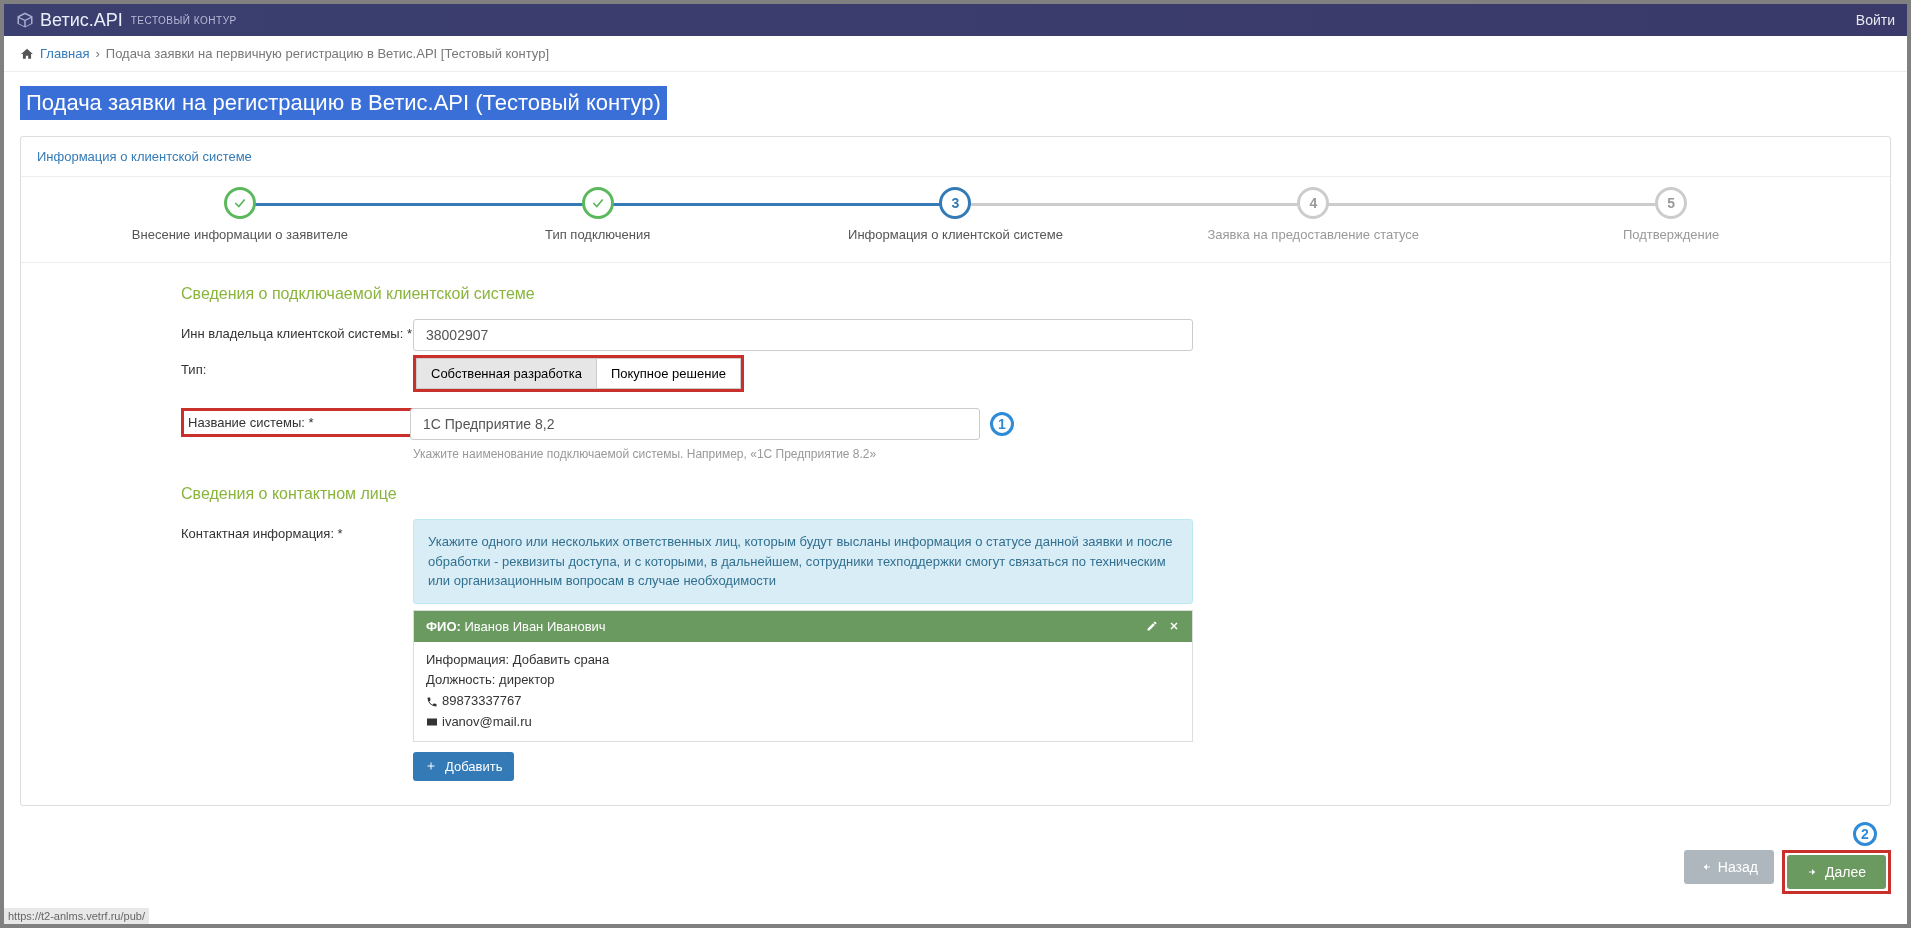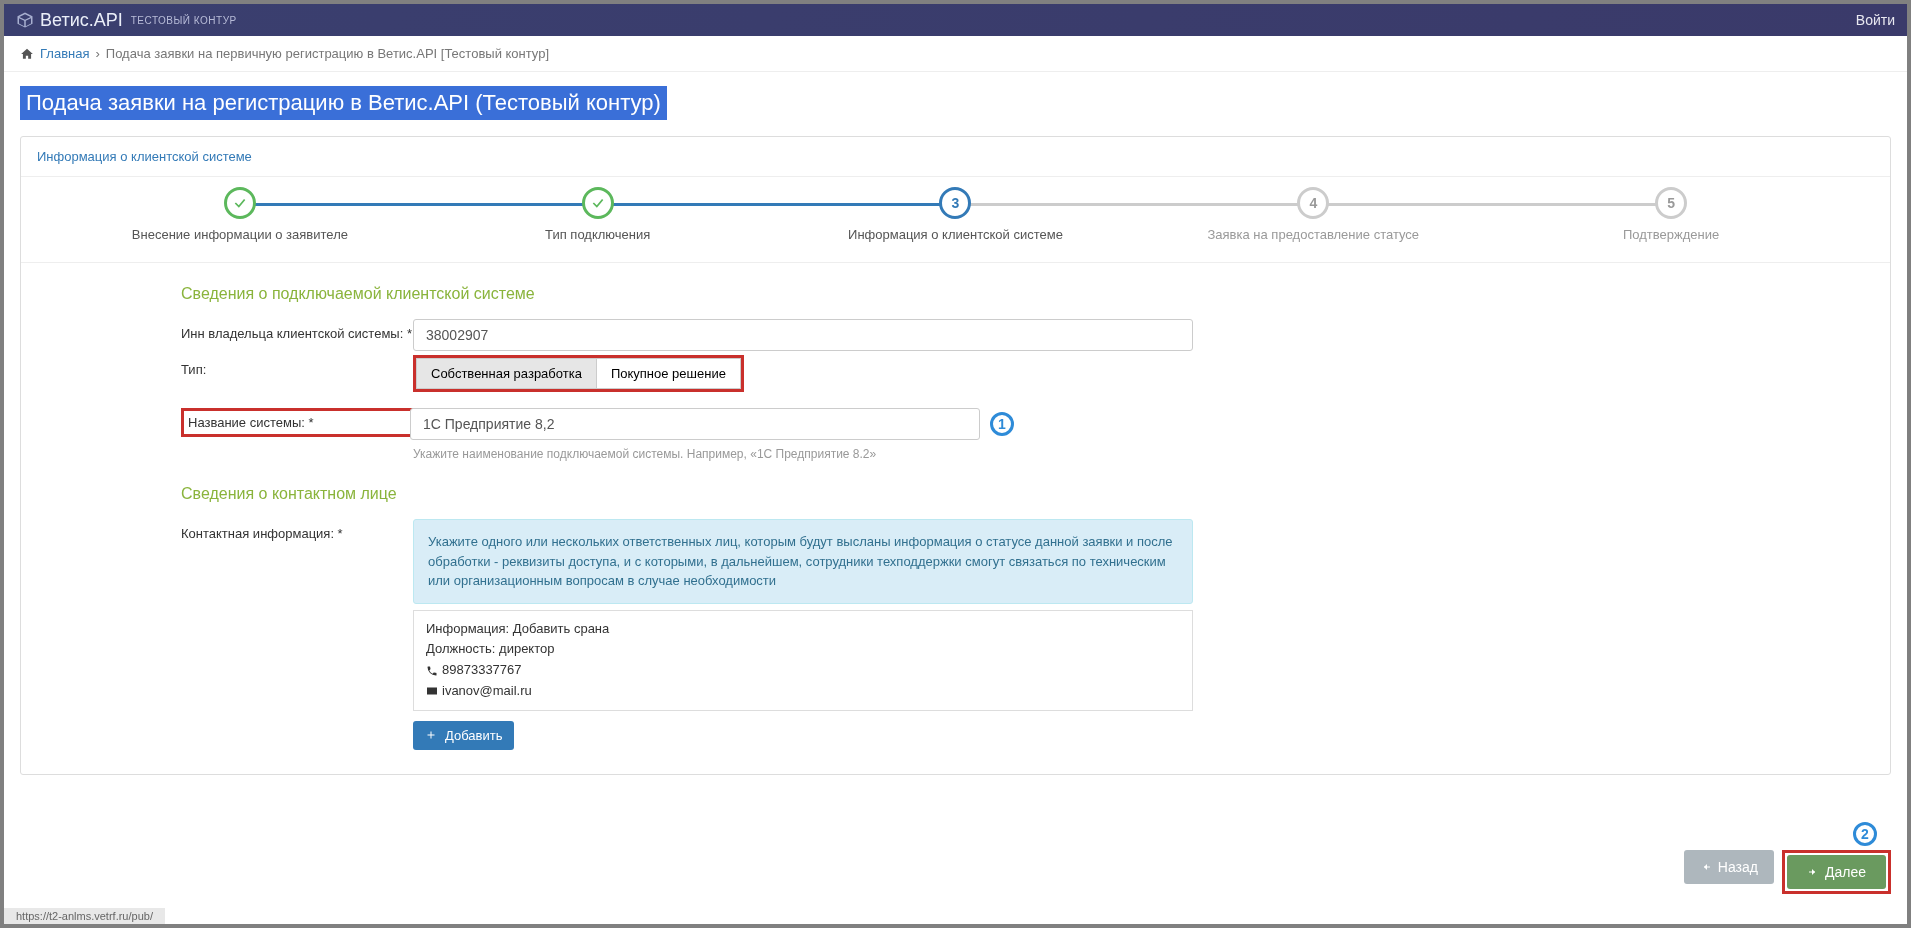--- a/index.html
+++ b/index.html
@@ -49,21 +49,21 @@
 .contact-head .actions svg { width: 12px; height: 12px; fill: #fff; cursor: pointer; }
 .contact-body { padding: 8px 12px; font-size: 13px; color: #333; line-height: 1.6; }
 .contact-body .ico { width: 12px; height: 12px; fill: #333; vertical-align: middle; margin-right: 4px; }
 .btn-add { background: #337ab7; color: #fff; border: none; padding: 7px 12px; border-radius: 3px; font-size: 13px; margin-top: 10px; cursor: pointer; display: inline-flex; align-items: center; gap: 8px; }
 .footer-nav { position: absolute; right: 16px; bottom: 30px; display: flex; gap: 8px; align-items: flex-start; }
 .btn-back { background: #aeb7bd; color: #fff; border: none; padding: 9px 16px; border-radius: 3px; font-size: 14px; display: inline-flex; align-items: center; gap: 6px; cursor: pointer; }
 .btn-next-wrap { border: 3px solid #c9302c; padding: 2px; }
 .btn-next { background: #6a9a5f; color: #fff; border: none; padding: 9px 20px; border-radius: 3px; font-size: 14px; display: inline-flex; align-items: center; gap: 6px; cursor: pointer; }
 .callout-2 { position: absolute; right: 30px; bottom: 78px; }
 .arrow-ico { width: 12px; height: 12px; fill: #fff; }
-.statusbar { position: absolute; left: 0; bottom: 0; font-size: 11px; color: #666; background: #e8e8e8; padding: 2px 12px; }
+.statusbar { position: absolute; left: 0; bottom: 0; font-size: 11px; color: #666; background: #e8e8e8; padding: 2px 4px; }
 hr.panel-div { border: none; border-top: 1px solid #eee; margin: 0; }
 .row-tight { margin-bottom: 16px; }
 </style>
 </head>
 <body>
 
 <div class="frame">
   <div class="topbar">
     <div class="logo-box">
       <svg class="logo-icon" viewBox="0 0 24 24">
@@ -162,20 +162,31 @@
       </div>
 
       <div class="section-title">Сведения о контактном лице</div>
 
       <div class="form-row">
         <div class="form-label">Контактная информация: *</div>
         <div class="form-control-wrap">
           <div class="info-alert">Укажите одного или нескольких ответственных лиц, которым будут высланы информация о статусе данной заявки и после обработки - реквизиты доступа, и с которыми, в дальнейшем, сотрудники техподдержки смогут связаться по техническим или организационным вопросам в случае необходимости</div>
 
           <div class="contact-card">
+            <div class="contact-head">
+              <span><b>ФИО:</b> <span>Иванов Иван Иванович</span></span>
+              <div class="actions">
+                <svg viewBox="0 0 24 24">
+                    <path d="M3 17.25V21h3.75l11-11-3.75-3.75-11 11zM20.7 7.04a1 1 0 0 0 0-1.41l-2.34-2.34a1 1 0 0 0-1.41 0L15 5.25 18.75 9l1.95-1.96z"></path>
+                  </svg>
+                <svg viewBox="0 0 24 24">
+                    <path d="M18 6 6 18M6 6l12 12" stroke="#fff" stroke-width="3"></path>
+                  </svg>
+              </div>
+            </div>
             <div class="contact-body">
               <div><span>Информация:</span> <span>Добавить срана</span></div>
               <div><span>Должность:</span> <span>директор</span></div>
               <div><svg class="ico" viewBox="0 0 24 24">
                     <path d="M6.6 10.8a15 15 0 0 0 6.6 6.6l2.2-2.2a1 1 0 0 1 1-.25 11 11 0 0 0 3.6.6 1 1 0 0 1 1 1V20a1 1 0 0 1-1 1A17 17 0 0 1 3 4a1 1 0 0 1 1-1h3.4a1 1 0 0 1 1 1 11 11 0 0 0 .6 3.6 1 1 0 0 1-.25 1L6.6 10.8z"></path>
                   </svg><span>89873337767</span></div>
               <div><svg class="ico" viewBox="0 0 24 24">
                     <path d="M2 5h20v14H2V5zm10 7L3 6h18l-9 6z"></path>
                   </svg><span>ivanov@mail.ru</span></div>
             </div>

